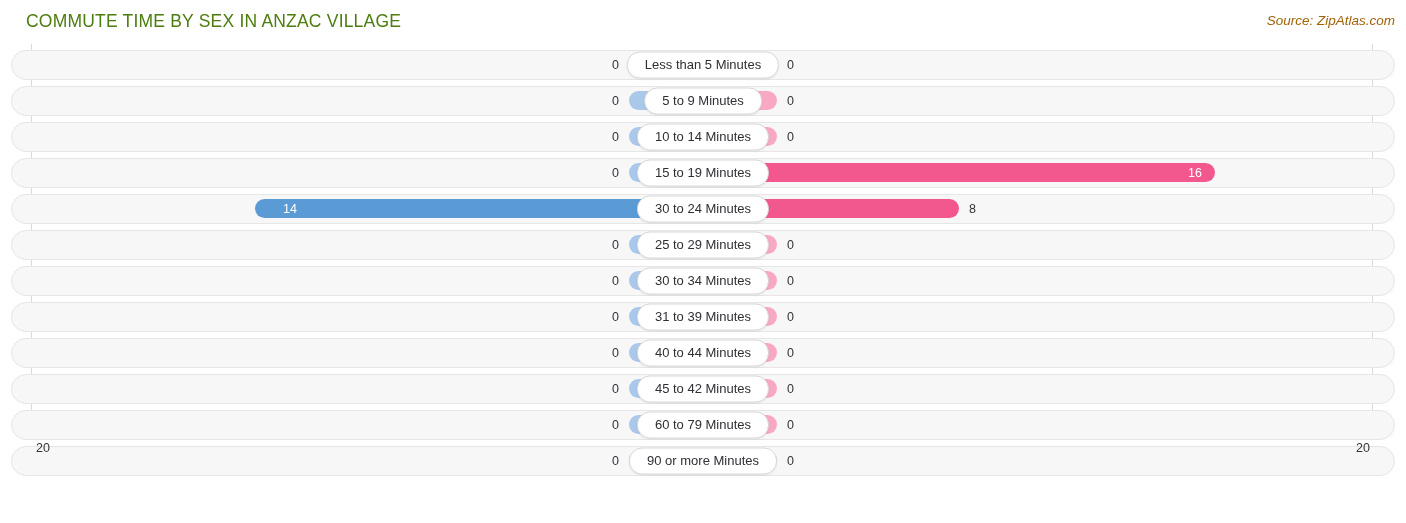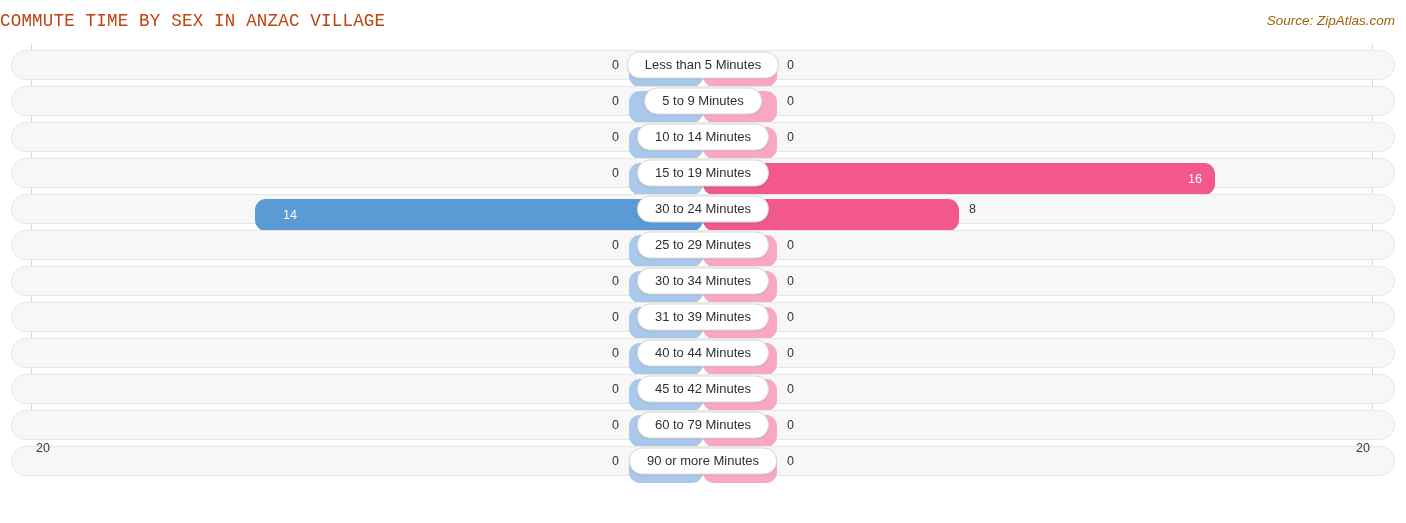--- a/index.html
+++ b/index.html
@@ -15,27 +15,26 @@
     position: relative;
   }
 
   
   #header {
     position: relative;
     height: 44px;
   }
   #chart-title {
     position: absolute;
-    left: 0;
+    left: 26px;
     top: 11px;
     font-size: 17.5px;
-    color: #c2410c;
+    color: #4d7c0f;
     letter-spacing: 0.2px;
     white-space: nowrap;
-    font-family: Liberation Mono, monospace;
   }
   #source-label {
     position: absolute;
     right: 11px;
     top: 13px;
     font-size: 13.5px;
     font-style: italic;
     color: #a16207;
     white-space: nowrap;
   }
@@ -74,21 +73,21 @@
     margin: 0 11px 6px 11px;
     background: #f7f7f7;
     border: 1px solid #e6e6e6;
     border-radius: 15px;
     box-sizing: border-box;
   }
 
   .bar {
     position: absolute;
     top: 4px;
-    height: 32px;
+    height: 19px;
     border-radius: 11px;
     box-sizing: border-box;
   }
   .bar.male   { background: #a9c8ea; }
   .bar.female { background: #f9a8c4; }
   .bar.male.strong   { background: #5b9bd5; }
   .bar.female.strong { background: #f2578e; }
 
   .bar-value-inside {
     position: absolute;

